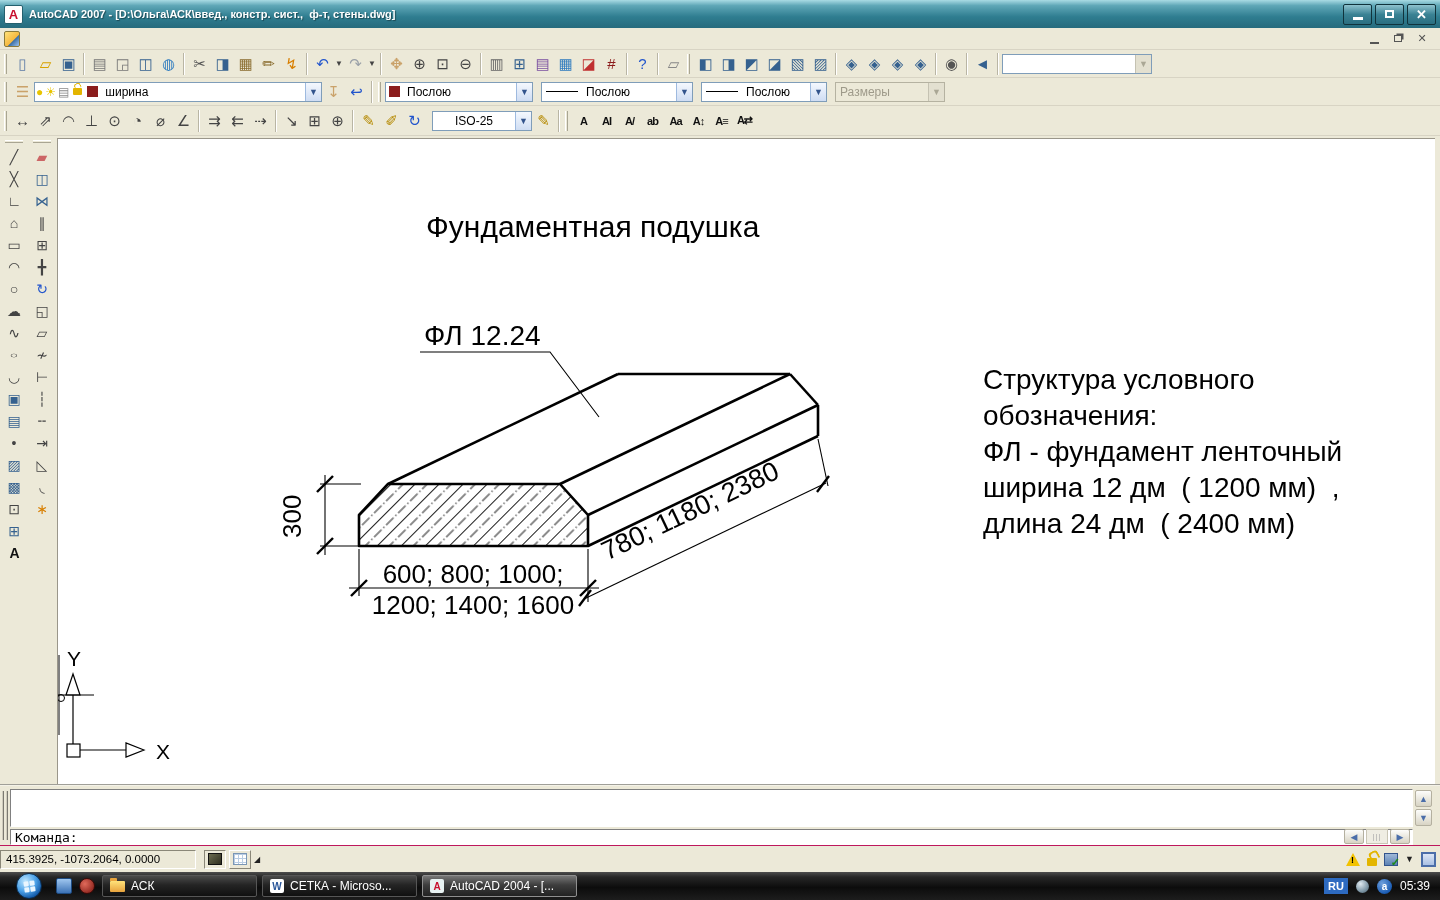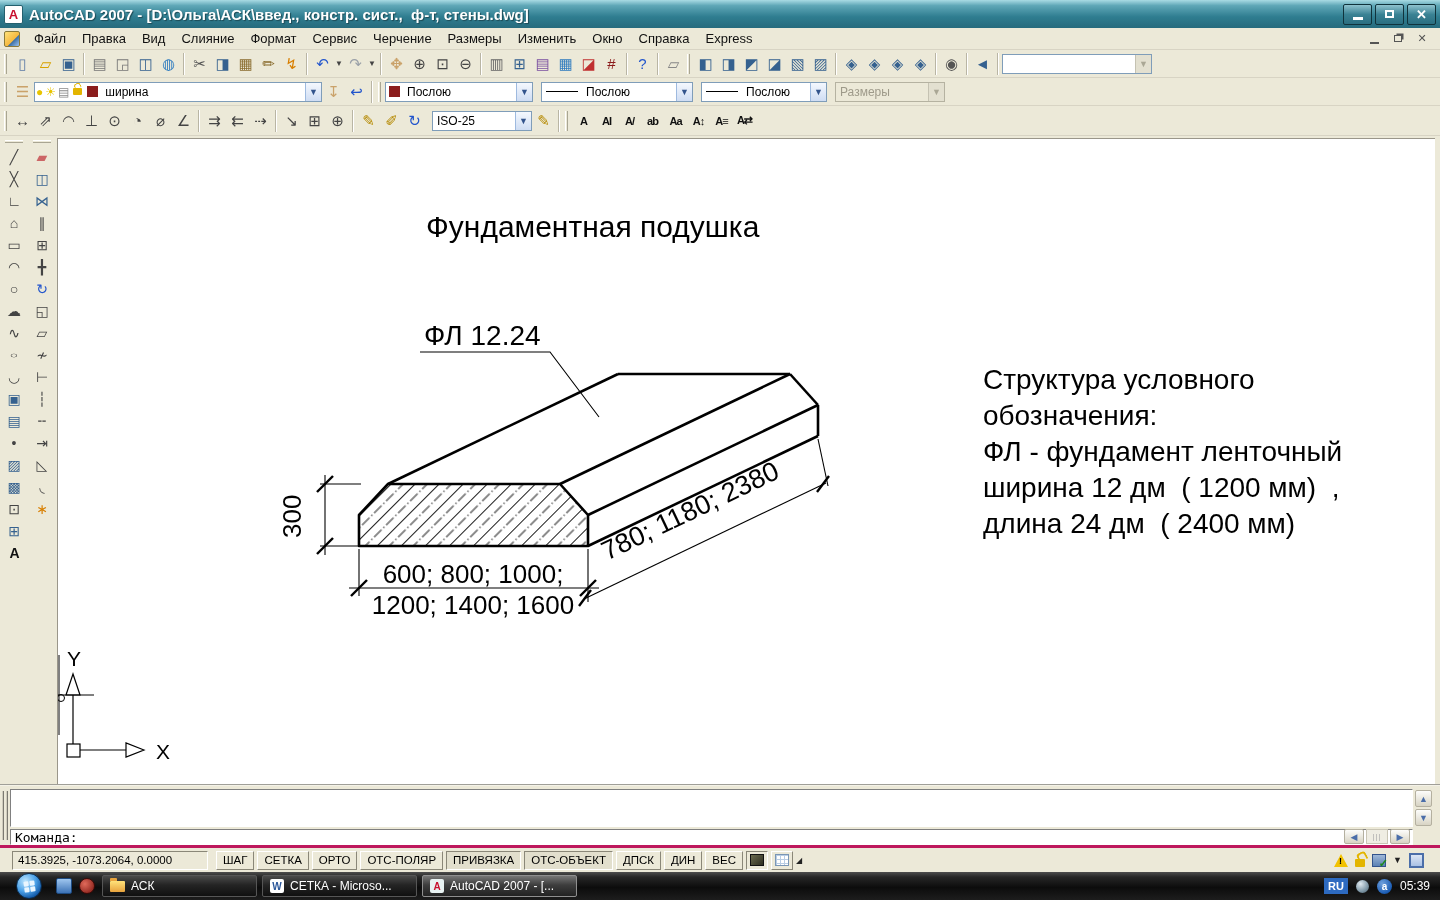--- a/index.html
+++ b/index.html
@@ -6,21 +6,21 @@
     font-family:"Liberation Sans",sans-serif;background:#ece9d8;-webkit-font-smoothing:antialiased;}
   *{box-sizing:border-box;}
 
   
   #titlebar{position:absolute;left:0;top:0;width:1440px;height:28px;
     background:linear-gradient(180deg,#a9dbe4 0%,#5fa7b7 20%,#2f7d90 60%,#25URL 100%);
     background:linear-gradient(180deg,#a9dbe4 0%,#5fa7b7 20%,#2f7d90 60%,#266b7d 100%);
     display:flex;align-items:center;padding:0 4px;}
   #app-logo{width:19px;height:19px;background:#fff;border:1px solid #24606e;border-radius:2px;
     color:#c8102e;font-weight:bold;font-size:13px;display:flex;align-items:center;justify-content:center;margin-right:6px;}
-  #title-text{color:#fff;font-weight:bold;font-size:15px;text-shadow:1px 1px 1px #1c4a55;white-space:pre;}
+  #title-text{color:#fff;font-weight:bold;font-size:11px;text-shadow:1px 1px 1px #1c4a55;white-space:pre;}
   #tb-buttons{margin-left:auto;display:flex;gap:3px;}
   .tbtn{width:29px;height:21px;border:1px solid #10333c;border-radius:2px;
     background:linear-gradient(180deg,#8fc3cf,#3a8294 50%,#2a6e80);display:flex;align-items:center;justify-content:center;color:#fff;}
   .tbtn .bar{width:10px;height:3px;background:#fff;margin-top:9px;}
   .tbtn .rest{width:9px;height:8px;border:2px solid #fff;position:relative;}
   .tbtn .x{font-size:13px;font-weight:bold;line-height:1;}
 
   
   #menubar{position:absolute;left:0;top:28px;width:1440px;height:22px;background:#ece9d8;
     display:flex;align-items:center;border-bottom:1px solid #d8d4c4;padding-left:2px;font-size:13px;}
@@ -81,21 +81,21 @@
     border:1px solid;border-color:#808080 #fff #fff #808080;font-family:"DejaVu Sans Mono","Liberation Mono",monospace;
     font-size:13px;padding:0 4px;line-height:15px;}
   #cmd-hscroll{position:absolute;right:30px;top:43px;display:flex;gap:2px;align-items:center;}
   .scr-h{width:20px;height:15px;background:linear-gradient(#fdfdfb,#d8d4c4);border:1px solid #b4b0a0;border-radius:2px;
     color:#4b6ea9;font-size:9px;display:flex;align-items:center;justify-content:center;}
   .scr-grip{width:22px;height:15px;background:#efede3;border:1px solid #c9c5b5;color:#aaa;font-size:8px;letter-spacing:1px;
     display:flex;align-items:center;justify-content:center;}
 
   
   #statusbar{position:absolute;left:0;top:845px;width:1440px;height:27px;background:#ece9d8;
-    border-top:3px solid #be185d;display:flex;align-items:center;padding:0 12px;font-size:11.5px;}
+    border-top:1px solid #be185d;display:flex;align-items:center;padding:0 0;font-size:11.5px;}
   #coords{width:196px;height:19px;border:1px solid;border-color:#8a8778 #fff #fff #8a8778;background:#ece9d8;
     padding:2px 5px;margin-right:8px;white-space:nowrap;}
   .toggle{height:19px;border:1px solid;border-color:#fff #8a8778 #8a8778 #fff;background:#ece9d8;
     padding:2px 6px;margin-right:3px;white-space:nowrap;}
   .toggle.pressed{border-color:#8a8778 #fff #fff #8a8778;background:#e2dfcd;}
   .sb-mbtn{width:22px;height:19px;border:1px solid;border-color:#fff #8a8778 #8a8778 #fff;margin-right:3px;
     display:flex;align-items:center;justify-content:center;}
   .sb-mbtn.pressed{border-color:#8a8778 #fff #fff #8a8778;}
   .micon-model{width:14px;height:12px;background:linear-gradient(135deg,#6b6b4f,#2e2e20);border:1px solid #111;}
   .micon-layout{width:14px;height:12px;background:#fff;border:1px solid #7a96b5;
@@ -152,34 +152,20 @@
         <span class="rest"></span>
       </div>
     <div class="tbtn">
         <span class="x">✕</span>
       </div>
   </div>
 </div>
 
 <div id="menubar">
   <div id="doc-icon"></div>
-  <div id="menu-items" style="display:flex;">
-      <span class="menu-item">Файл</span>
-      <span class="menu-item">Правка</span>
-      <span class="menu-item">Вид</span>
-      <span class="menu-item">Слияние</span>
-      <span class="menu-item">Формат</span>
-      <span class="menu-item">Сервис</span>
-      <span class="menu-item">Черчение</span>
-      <span class="menu-item">Размеры</span>
-      <span class="menu-item">Изменить</span>
-      <span class="menu-item">Окно</span>
-      <span class="menu-item">Справка</span>
-      <span class="menu-item">Express</span>
-    </div>
   <div id="mdi-controls">
     <span class="mdi-b">
         <span class="mdi-min"></span>
       </span>
     <span class="mdi-b">
         <span class="mdi-rest"></span>
       </span>
     <span class="mdi-b">✕</span>
   </div>
 </div>
@@ -308,21 +294,21 @@
       <span class="sep"></span>
       <span class="tbico" style="color: rgb(68, 68, 68);">↘</span>
       <span class="tbico" style="color: rgb(68, 68, 68);">⊞</span>
       <span class="tbico" style="color: rgb(68, 68, 68);">⊕</span>
       <span class="sep"></span>
       <span class="tbico" style="color: rgb(181, 137, 0);">✎</span>
       <span class="tbico" style="color: rgb(181, 137, 0);">✐</span>
       <span class="tbico" style="color: rgb(34, 85, 204);">↻</span>
     </span>
   <span style="width:6px;"></span>
-  <span class="dd" style="width:100px;">
+  <span class="dd" style="width:100px;text-align:center;">
     <span class="lbl">ISO-25</span>
     <span class="chev">▼</span>
   </span>
   <span class="tbico" style="color:#b58900;">✎</span>
   <span class="sep"></span>
   <span class="grip"></span>
   <span id="text-icons" style="display:flex;align-items:center;">
       <span class="tbico small" style="color: rgb(17, 17, 17);">A</span>
       <span class="tbico small" style="color: rgb(17, 17, 17);">AI</span>
       <span class="tbico small" style="color: rgb(17, 17, 17);">A/</span>
@@ -479,31 +465,20 @@
   <div id="cmd-input">Команда:</div>
   <div id="cmd-hscroll">
     <span class="scr-h">◀</span>
     <span class="scr-grip">|||</span>
     <span class="scr-h">▶</span>
   </div>
 </div>
 
 <div id="statusbar">
   <div id="coords">415.3925, -1073.2064, 0.0000</div>
-  <div id="toggles" style="display:flex;align-items:center;">
-      <span class="toggle">ШАГ</span>
-      <span class="toggle">СЕТКА</span>
-      <span class="toggle">ОРТО</span>
-      <span class="toggle">ОТС-ПОЛЯР</span>
-      <span class="toggle pressed">ПРИВЯЗКА</span>
-      <span class="toggle pressed">ОТС-ОБЪЕКТ</span>
-      <span class="toggle">ДПСК</span>
-      <span class="toggle">ДИН</span>
-      <span class="toggle">ВЕС</span>
-    </div>
   <span class="sb-mbtn pressed">
       <span class="micon-model"></span>
     </span>
   <span class="sb-mbtn">
       <span class="micon-layout"></span>
     </span>
   <span class="sb-exp">◢</span>
   <div id="sb-right">
     <span class="warn"></span>
     <span class="lockb"></span>
@@ -528,21 +503,21 @@
       <div class="task">
         <span class="fold"></span>
         <span>АСК</span>
       </div>
       <div class="task">
         <span class="appico word">W</span>
         <span>СЕТКА - Microso...</span>
       </div>
       <div class="task active">
         <span class="appico acad">A</span>
-        <span>AutoCAD 2007 - [...</span>
+        <span>AutoCAD 2004 - [...</span>
       </div>
     </div>
   <div id="tray">
     <span id="lang">RU</span>
     <span class="trayico1"></span>
     <span class="trayico2">a</span>
     <span id="clock">05:39</span>
   </div>
 </div>
 

